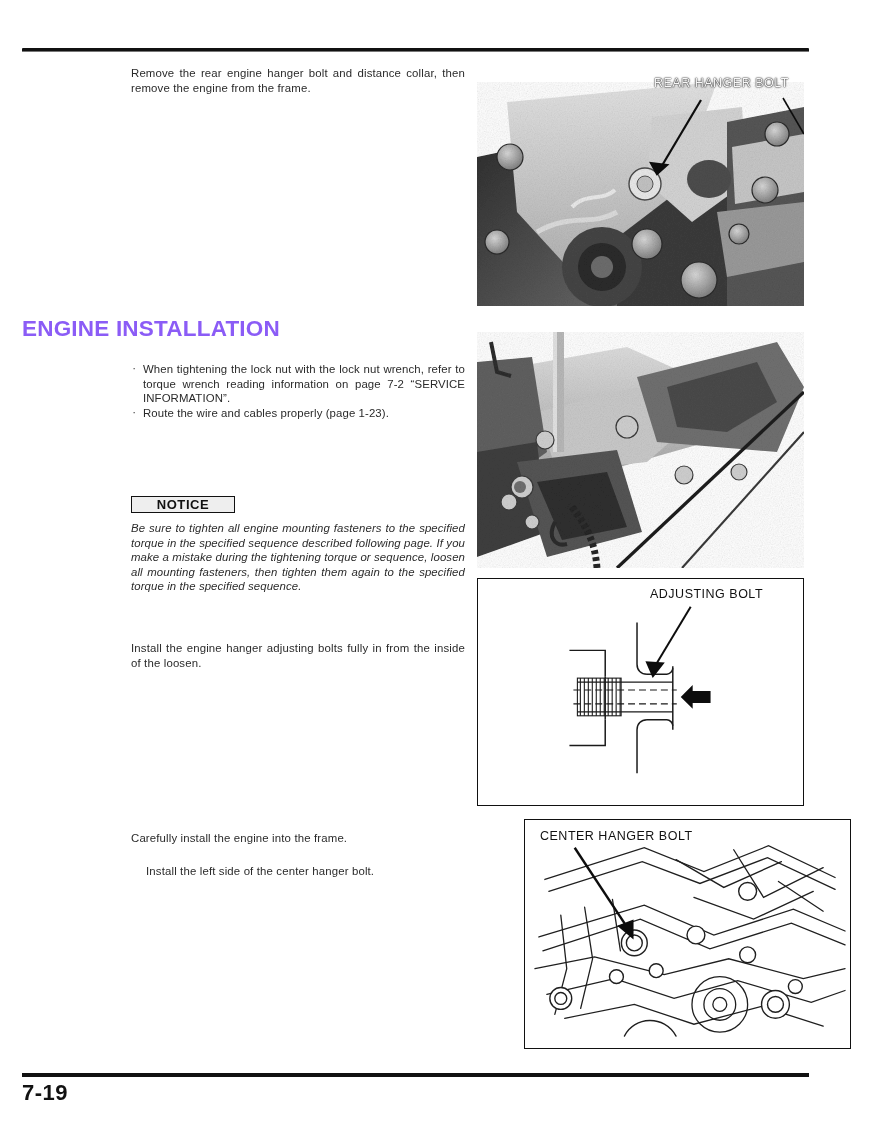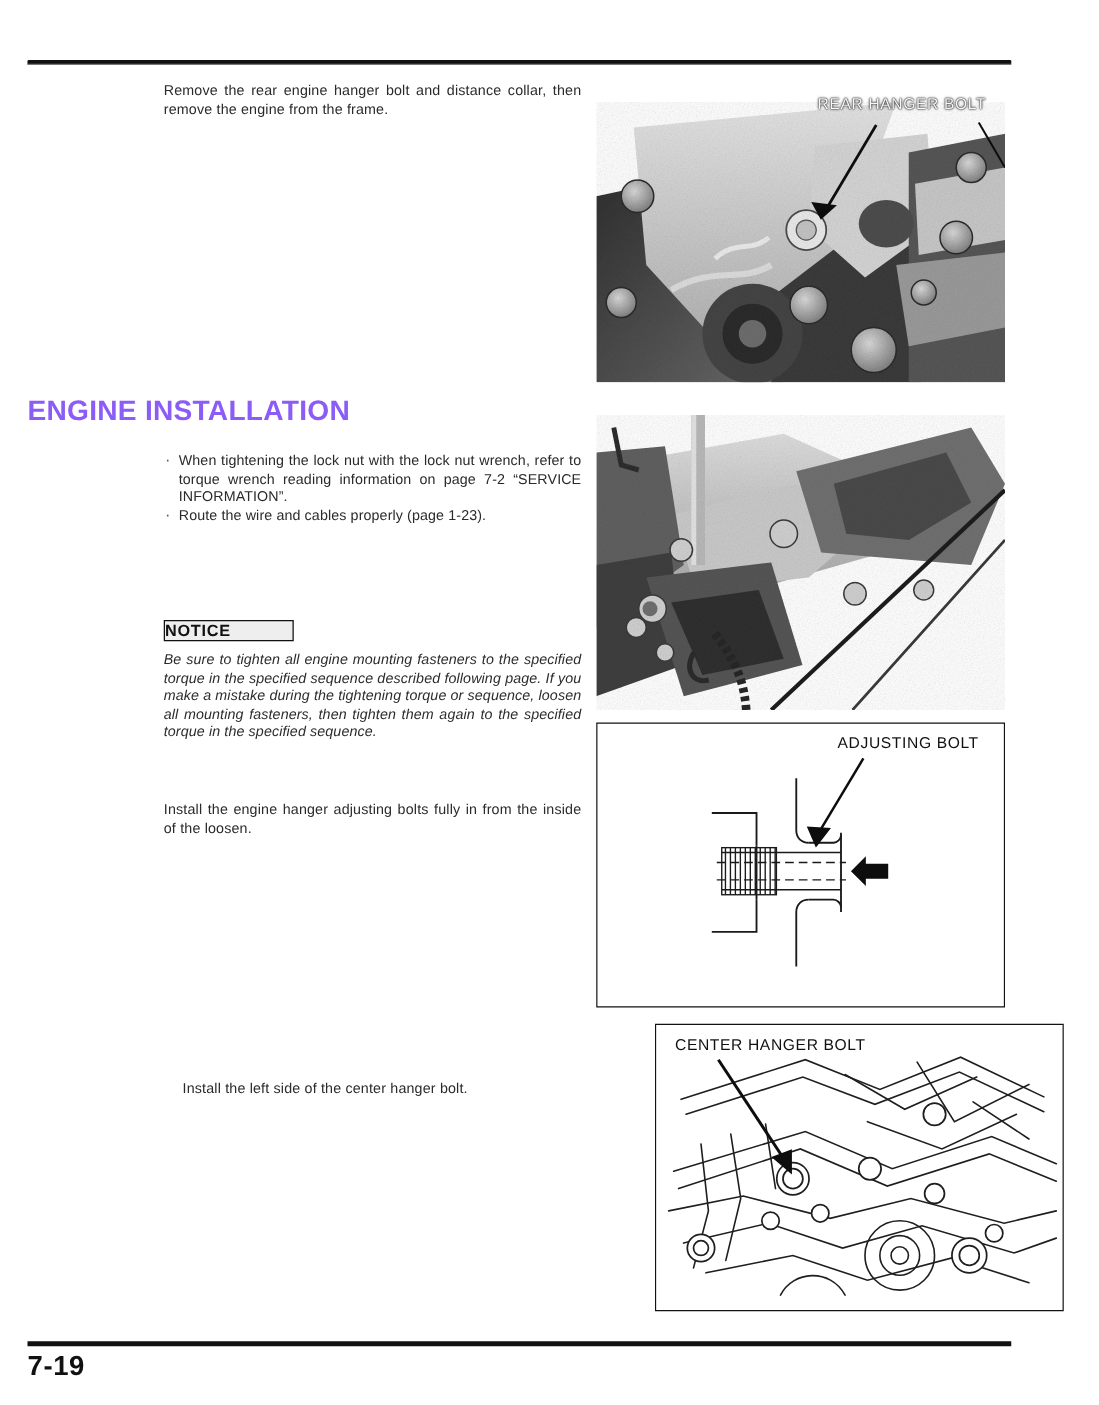--- a/index.html
+++ b/index.html
@@ -127,21 +127,21 @@
     position: absolute;
     left: 131px;
     top: 496px;
     width: 104px;
     height: 17px;
     border: 1.4px solid #111;
     background: #eeeeee;
     box-sizing: border-box;
     display: flex;
     align-items: center;
-    justify-content: flex-start;
+    justify-content: center;
   }
   .notice-box span {
     font-size: 13px;
     font-weight: bold;
     letter-spacing: 0.6px;
     color: #111;
     position: relative;
     top: -0.5px;
   }
 
@@ -221,20 +221,23 @@
     <li>Route the wire and cables properly (page 1-23).</li>
   </ul>
 
   <div class="notice-box">
     <span>NOTICE</span>
   </div>
   <div class="notice-text">Be sure to tighten all engine mounting fasteners to the specified torque in the specified sequence described following page. If you make a mistake during the tightening torque or sequence, loosen all mounting fasteners, then tighten them again to the specified torque in the specified sequence.</div>
 
   <div class="par-install-adjust">
     <p class="body-par">Install the engine hanger adjusting bolts fully in from the inside of the loosen.</p>
+  </div>
+  <div class="par-install-engine">
+    <p class="body-par">Carefully install the engine into the frame.</p>
   </div>
   <div class="par-install-center">
     <p class="body-par">Install the left side of the center hanger bolt.</p>
   </div>
 
   <div class="figure fig-photo-1">
     <svg class="fig-svg" viewBox="0 0 327 244" preserveAspectRatio="none">
       <defs>
         <linearGradient id="gcase" x1="0" y1="0" x2="1" y2="1">
           <stop offset="0" stop-color="#2f2f2f"></stop>
@@ -399,21 +402,21 @@
 
       <g stroke="#0d0d0d" stroke-width="2" fill="#0d0d0d">
         <line x1="214" y1="28" x2="178" y2="88"></line>
         <polygon points="176,98 186,85 170,84"></polygon>
       </g>
 
       <g fill="#0d0d0d">
         <polygon points="204,119 216,107 216,113 234,113 234,125 216,125 216,131"></polygon>
       </g>
     </svg>
-    <div class="callout" style="position:absolute;left:172px;top:8px;margin-left:20px;">ADJUSTING BOLT</div>
+    <div class="callout" style="position:absolute;left:172px;top:8px;">ADJUSTING BOLT</div>
   </div>
 
   <div class="figure framed fig-line-2">
     <svg class="fig-svg" viewBox="0 0 327 230" preserveAspectRatio="none">
       <rect x="0" y="0" width="327" height="230" fill="#ffffff"></rect>
       <g stroke="#1f1f1f" fill="none" stroke-width="1.3" stroke-linecap="round">
 
         <path d="M20,60 L120,28 L180,52 L245,26 L312,58"></path>
         <path d="M24,72 L118,42 L176,64 L244,38 L312,70"></path>
         <path d="M152,40 L200,68 L258,42"></path>

